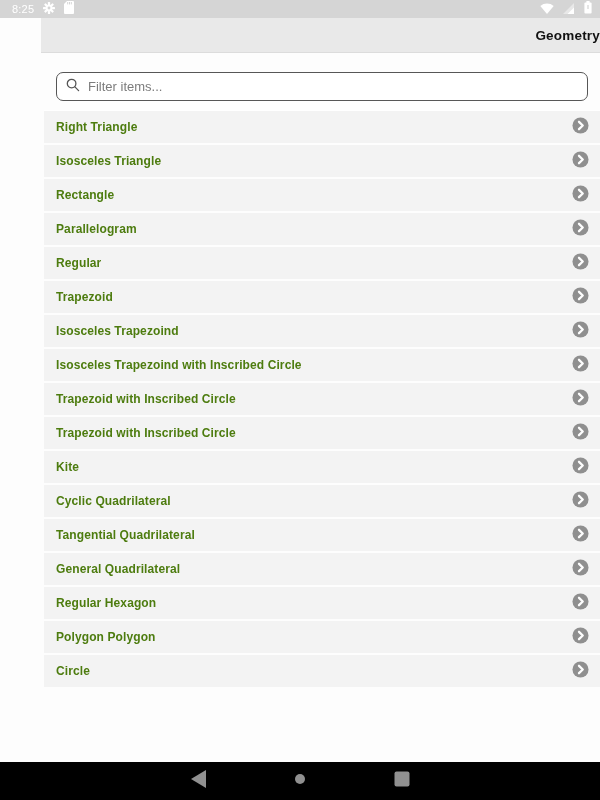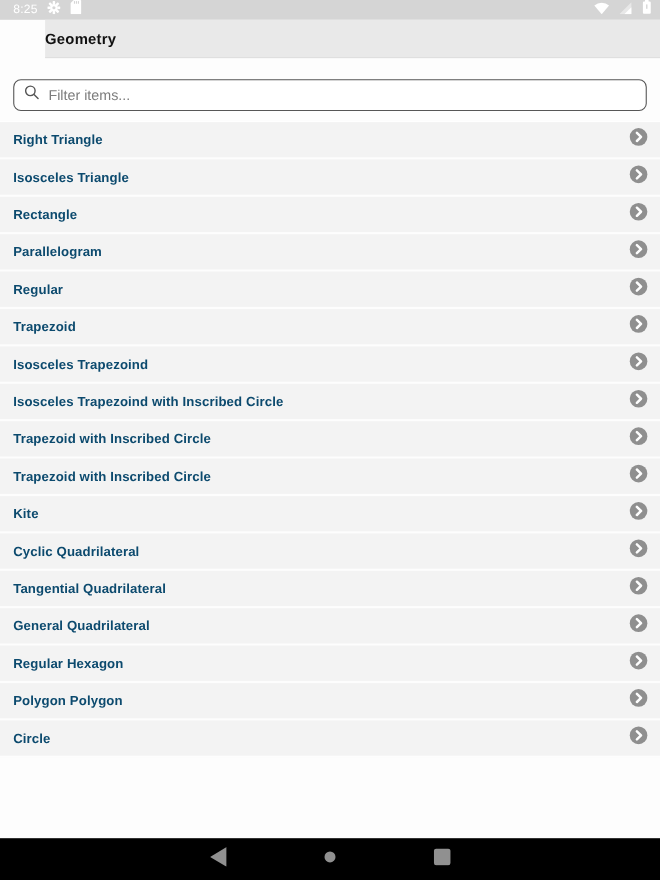--- a/index.html
+++ b/index.html
@@ -25,26 +25,26 @@
   }
   .status-left, .status-right { display: flex; align-items: center; gap: 9px; }
   .status-time { font-size: 11px; font-weight: 400; color: #ffffff; letter-spacing: 0.2px; }
   .sicon { display: block; }
 
   
   .app-bar {
     height: 35px; flex: 0 0 35px;
     background: #e9e9e9;
     border-bottom: 1px solid #dcdcdc;
-    display: flex; align-items: center; justify-content: flex-start; margin-left: 41px;
+    display: flex; align-items: center; justify-content: flex-end; margin-left: 41px;
   }
   .app-title { font-size: 13.5px; font-weight: 700; color: #111111; letter-spacing: 0.2px; }
 
   
-  .content { flex: 1 1 auto; display: flex; flex-direction: column; background: #fdfdfd; overflow: hidden; }
+  .content { flex: 1 1 auto; display: flex; flex-direction: column; background: #fdfdfd; overflow: hidden; padding-left: 44px; }
 
   .search-wrap {
     margin: 19px 12px 9px 12px;
     height: 29px; flex: 0 0 29px;
     border: 1.5px solid #565656;
     border-radius: 7px;
     background: #ffffff;
     display: flex; align-items: center;
     padding: 0 8px 0 9px;
   }
@@ -59,21 +59,21 @@
   
   .list { flex: 0 0 auto; display: flex; flex-direction: column; border-top: 1px solid #ffffff; }
   .row {
     height: 34px; flex: 0 0 34px;
     background: #f3f3f3;
     border-bottom: 2px solid #fdfdfd;
     display: flex; align-items: center; justify-content: space-between;
     padding: 0 11px 0 12px;
     cursor: pointer;
   }
-  .row-label { font-size: 12px; font-weight: 700; color: #0c4a6e; letter-spacing: 0.1px; }
+  .row-label { font-size: 12px; font-weight: 700; color: #4d7c0f; letter-spacing: 0.1px; }
   .chev { flex: 0 0 auto; display: block; }
 
   
   .nav-bar {
     height: 38px; flex: 0 0 38px;
     background: #000000;
     display: flex; align-items: center; justify-content: center;
     gap: 62px;
   }
   .nav-btn {

